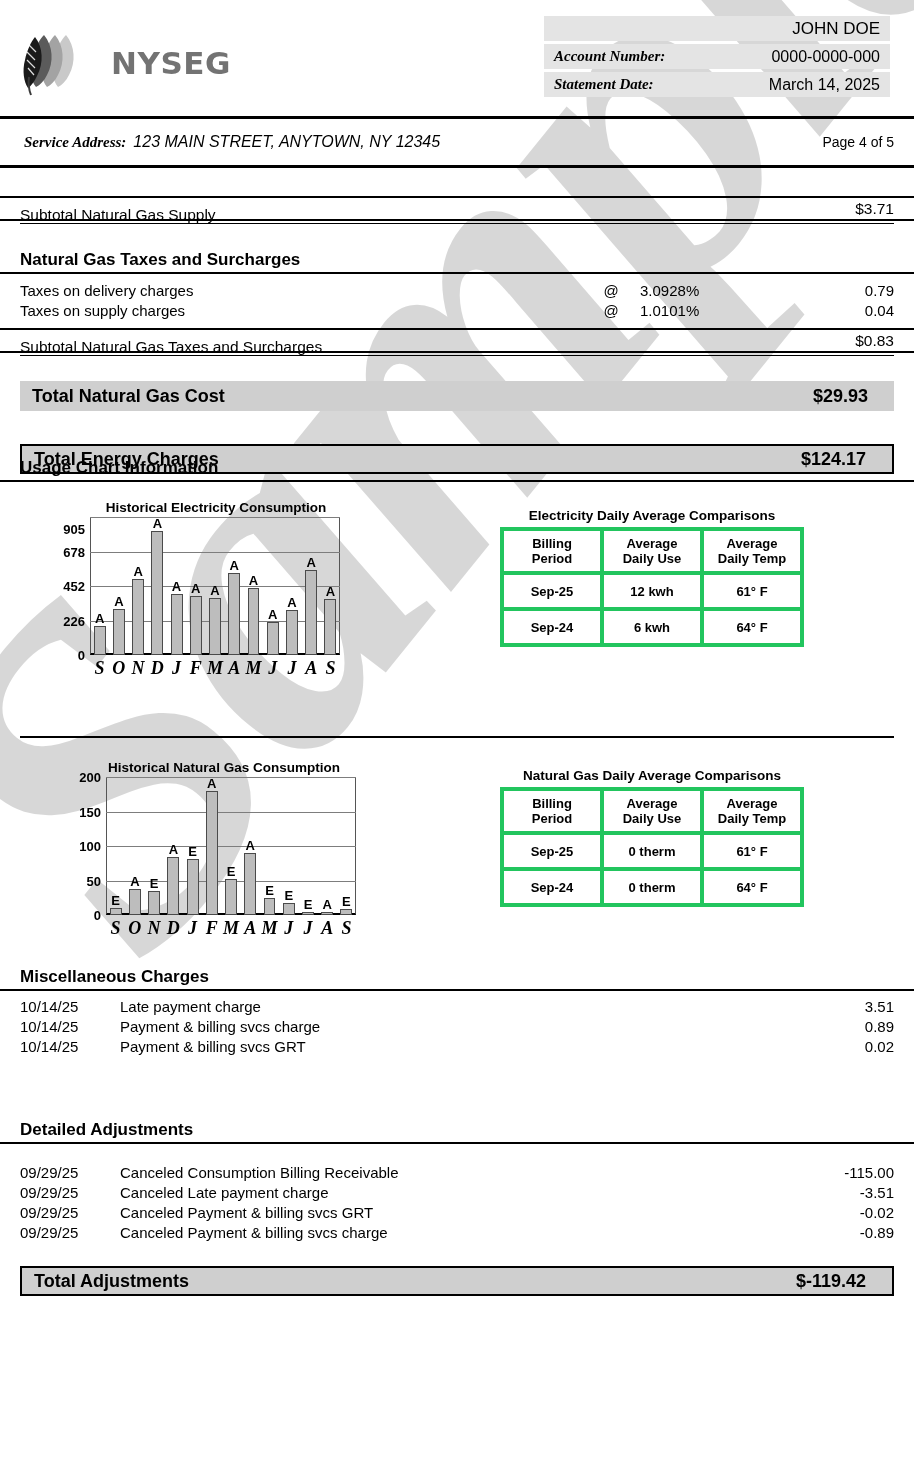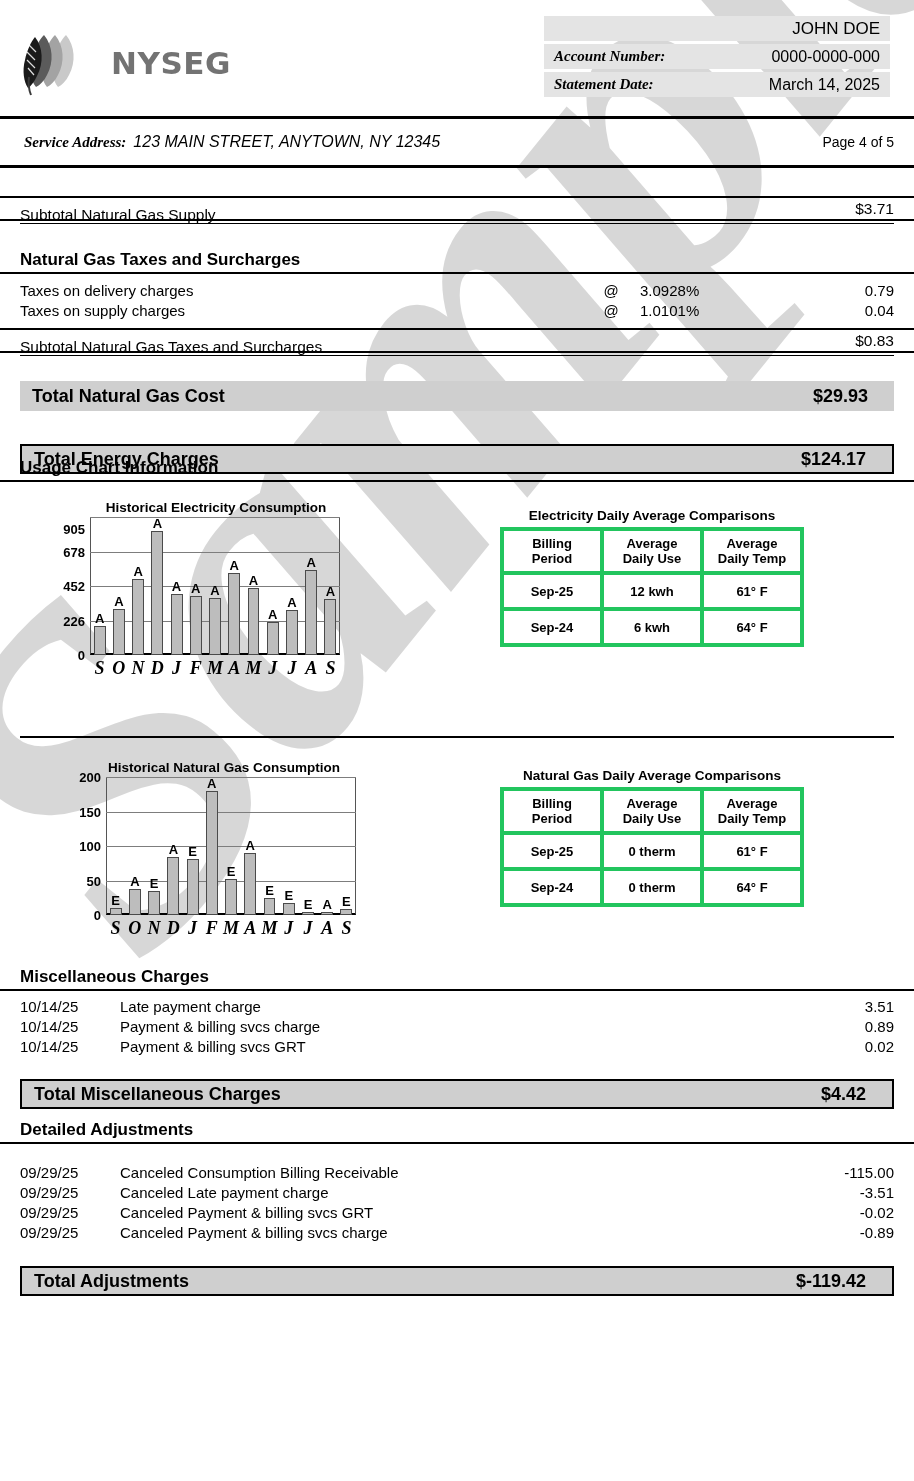--- a/index.html
+++ b/index.html
@@ -497,24 +497,20 @@
             <div class="desc" style="padding-left: 22px;">Payment &amp; billing svcs charge</div>
             <div class="amt">0.89</div>
           </div>
           <div class="row">
             <div style="width: 78px;">10/14/25</div>
             <div class="desc" style="padding-left: 22px;">Payment &amp; billing svcs GRT</div>
             <div class="amt">0.02</div>
           </div>
         </div>
       <div style="height:11px;"></div>
-      <div class="total-bar boxed">
-        <div class="desc">Total Miscellaneous Charges</div>
-        <div class="amt">$4.42</div>
-      </div>
     </div>
 
     <div style="position:absolute; left:0; top:1120px; width:914px;">
       <div class="sec-head">Detailed Adjustments</div>
       <div style="height:18px;"></div>
       <div id="adj-rows">
           <div class="row">
             <div style="width: 78px;">09/29/25</div>
             <div class="desc" style="padding-left: 22px;">Canceled Consumption Billing Receivable</div>
             <div class="amt">-115.00</div>

